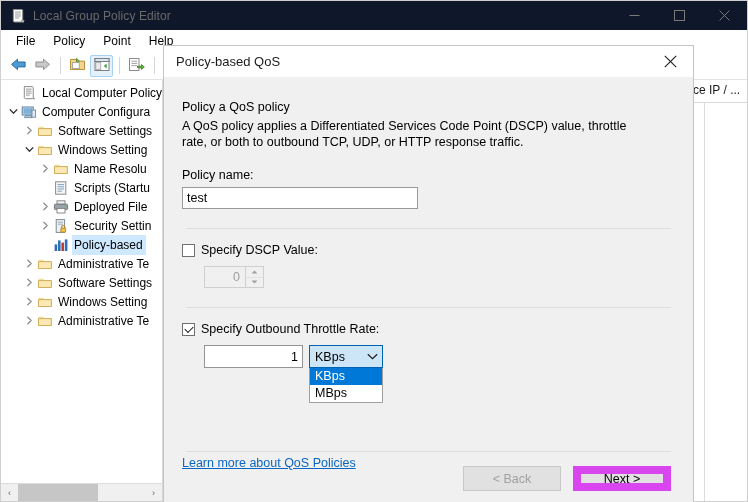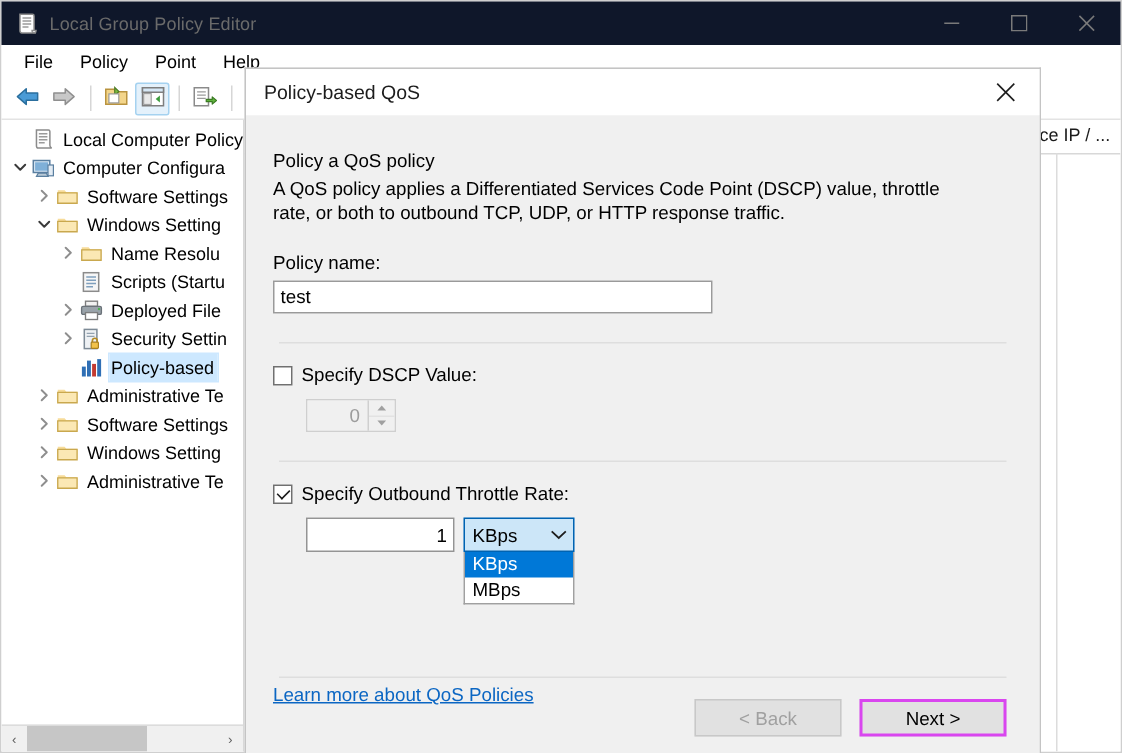--- a/index.html
+++ b/index.html
@@ -173,21 +173,21 @@
   }
 
   .dlg-h1 { font-size: 12.5px; color: #000; margin-top: 23px; }
   .dlg-p {
     font-size: 12.5px; color: #000; margin-top: 5px;
     line-height: 15.5px; width: 460px;
   }
   .field-label { font-size: 12.5px; margin-top: 18px; }
 
   .txt-input {
-    margin-top: 5px; width: 293px; height: 22px;
+    margin-top: 5px; width: 236px; height: 22px;
     box-sizing: border-box; border: 1px solid #9a9a9a;
     background: #fff; font-family: "Liberation Sans", sans-serif;
     font-size: 12.5px; padding: 0 4px; color: #000; outline: none;
     line-height: 20px;
   }
 
   .hr {
     height: 1px; background: #dedede; margin-top: 19px;
     margin-left: 4px; margin-right: 4px;
   }
@@ -278,21 +278,21 @@
     display: flex; gap: 12px;
   }
   .dbtn {
     width: 98px; height: 25px; box-sizing: border-box;
     border: 1px solid #adadad; background: #e1e1e1;
     font-family: "Liberation Sans", sans-serif; font-size: 12.5px;
     color: #000; display: flex; align-items: center; justify-content: center;
   }
   .dbtn.disabled { color: #a0a0a0; background: #e1e1e1; border-color: #c8c8c8; }
   .dbtn.default {
-    background: #e1e1e1; border: 2px solid #d946ef;
+    background: #e1e1e1; border: 8px solid #d946ef;
   }
   .dbtn.plain { background: #e1e1e1; }
 </style>
 </head>
 <body>
 
 <div id="app-window">
 
   <div id="title-bar">
     <span class="app-icon">

